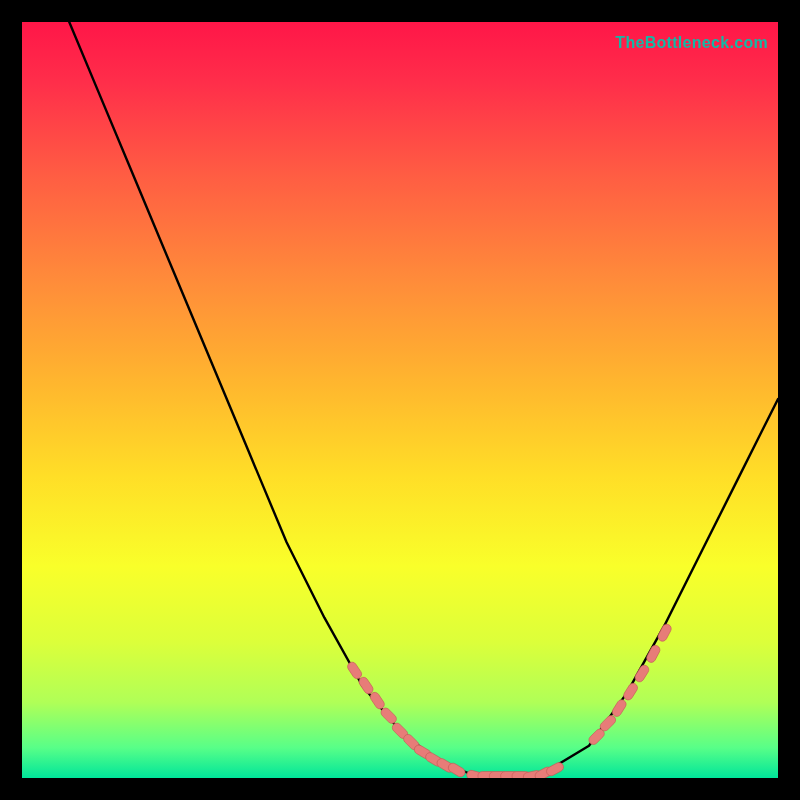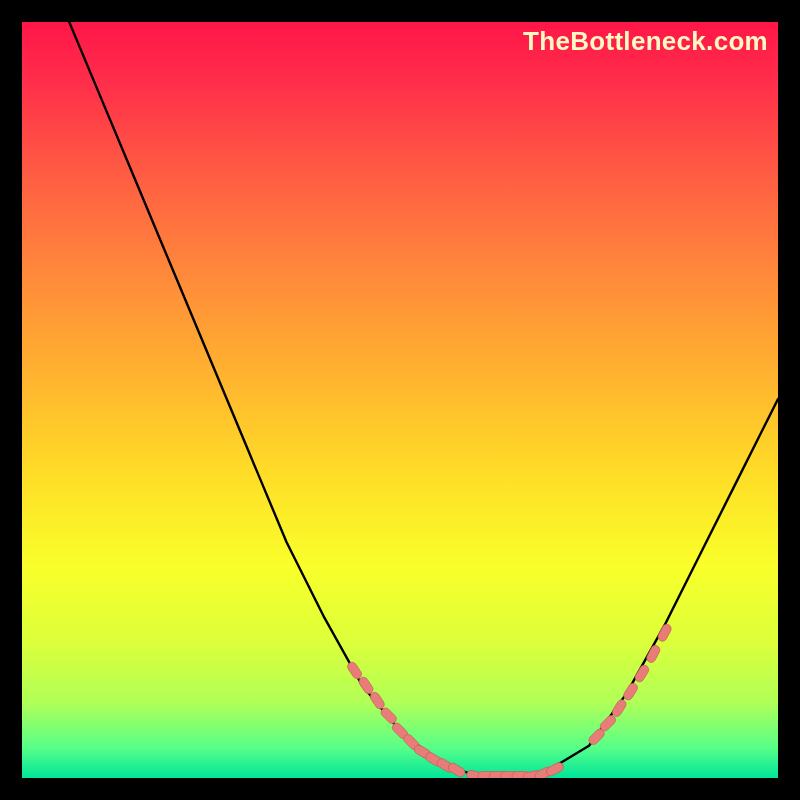--- a/index.html
+++ b/index.html
@@ -38,24 +38,24 @@
       #ffde27 60%,
       #f9ff2a 72%,
       #dcff3a 82%,
       #b0ff57 90%,
       #58ff88 96%,
       #00e59a 100%
     );
   }
   .watermark {
     position: absolute;
-    top: 4px;
+    top: 12px;
     right: 10px;
-    color: #fef9c3;
-    font-size: 26px;
+    color: #14b8a6;
+    font-size: 16px;
     font-weight: 600;
     letter-spacing: 0.3px;
     user-select: none;
   }
   svg.overlay {
     position: absolute;
     inset: 0;
     width: 100%;
     height: 100%;
   }

